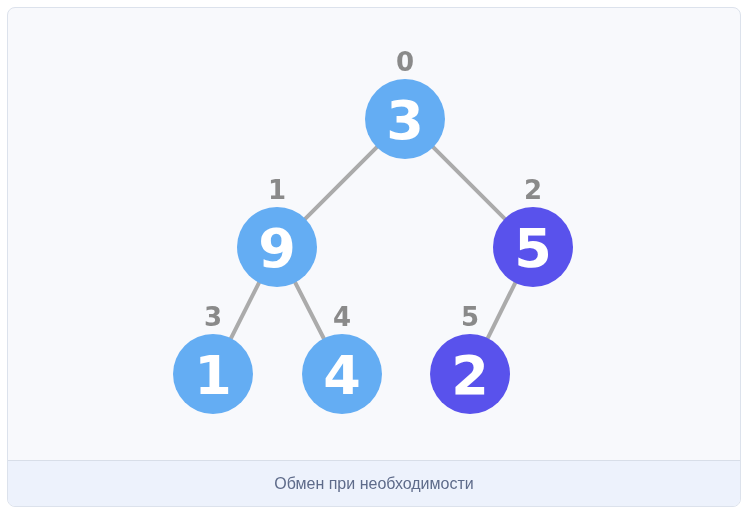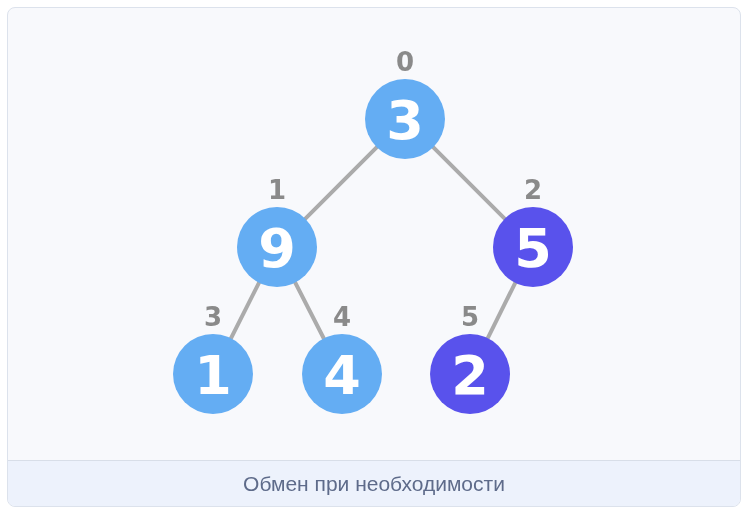--- a/index.html
+++ b/index.html
@@ -46,21 +46,21 @@
     font-weight:700;font-size:54px;color:var(--node-text);
     z-index:3;padding-top:2px;
   }
   .footer{
     position:absolute;left:0;right:0;bottom:0;height:46px;
     background:var(--footer-bg);
     border-top:1px solid var(--footer-border);
     display:flex;align-items:center;justify-content:center;
   }
   .footer span{
-    font-size:21px;font-weight:500;color:var(--footer-text);
+    font-size:16px;font-weight:500;color:var(--footer-text);
   }
 </style>
 </head>
 <body>
 
 <div class="card">
   <div class="canvas">
       <div class="edge" style="left: 397px; top: 109px; width: 181.019px; transform: rotate(2.35619rad);"></div>
       <div class="edge" style="left: 397px; top: 109px; width: 181.019px; transform: rotate(0.785398rad);"></div>
       <div class="edge" style="left: 269px; top: 237px; width: 142.215px; transform: rotate(2.03759rad);"></div>

